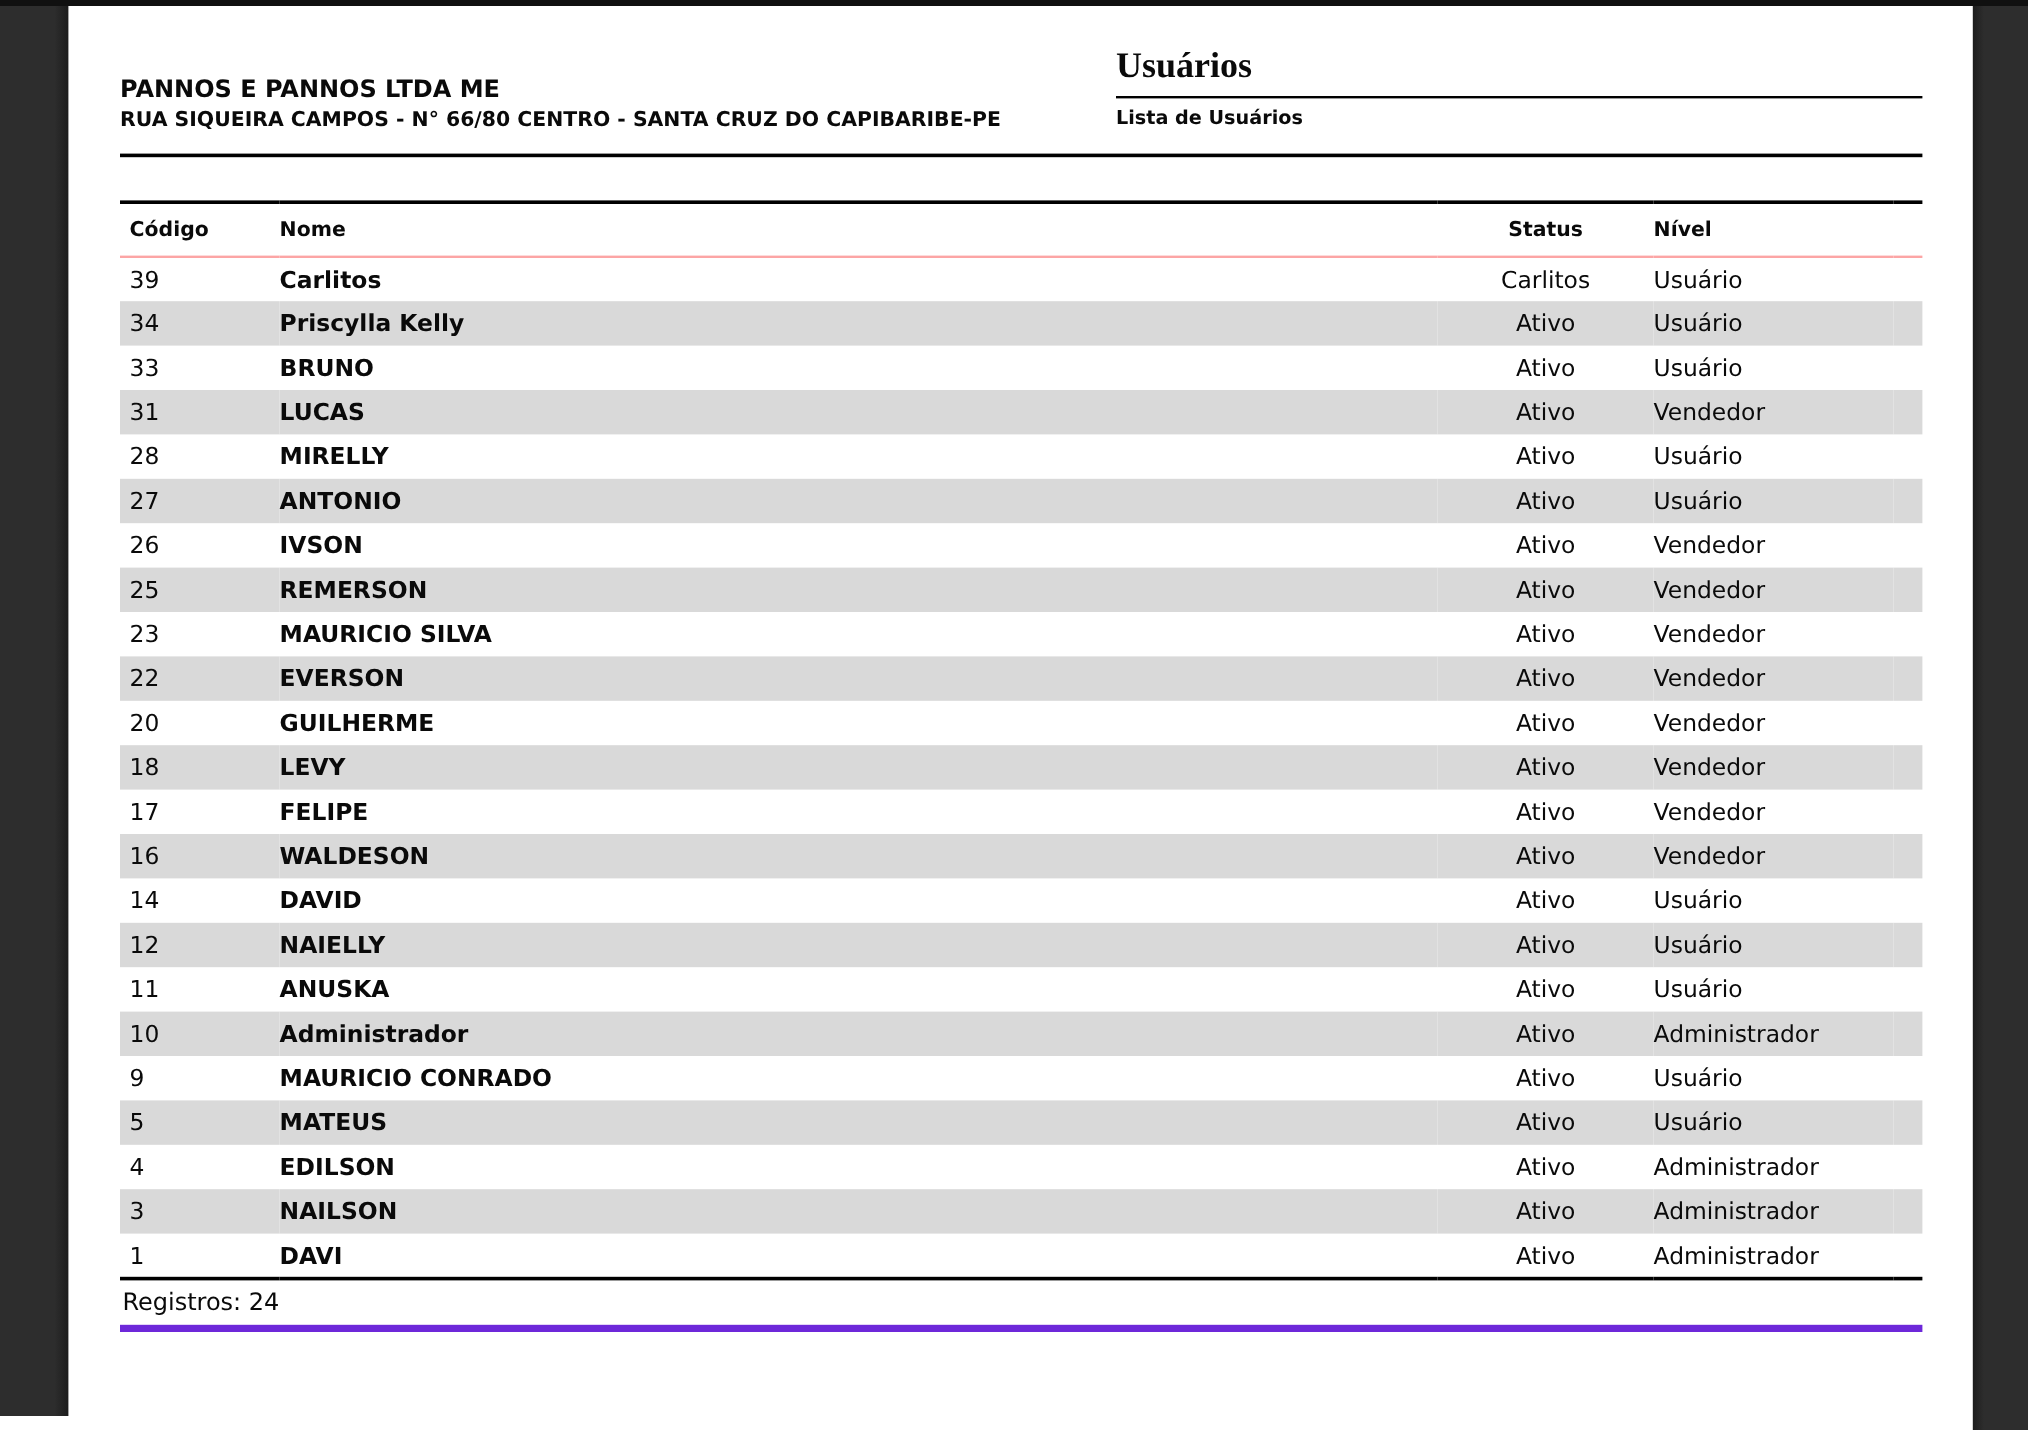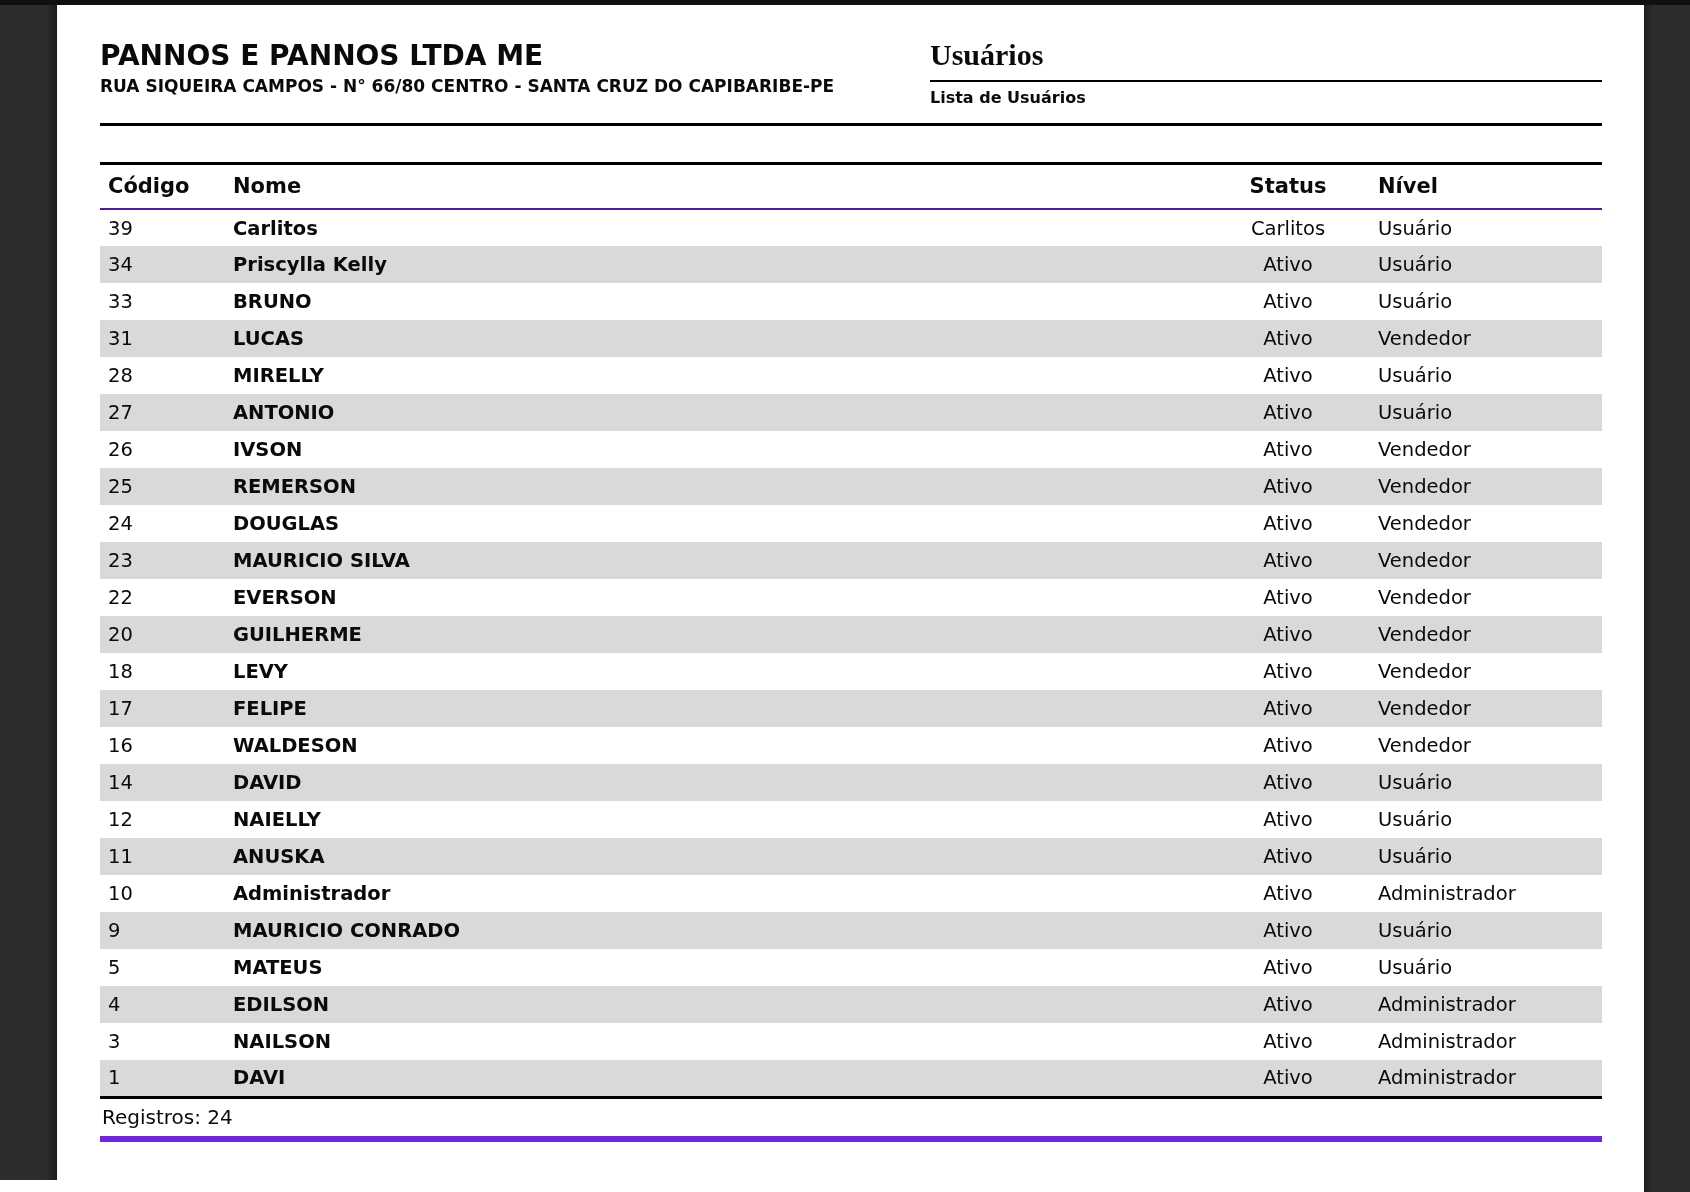--- a/index.html
+++ b/index.html
@@ -31,42 +31,42 @@
   }
   .content {
     position: absolute; left: 43px; top: 0; width: 1502px; height: 100%;
   }
   
   .doc-header {
     display: flex; flex-direction: row; align-items: flex-start;
     padding-top: 33px;
   }
   .company { flex: 1 1 auto; }
-  .company-name { font-size: 28px; font-weight: bold; line-height: 1.25; }
+  .company-name { font-size: 20px; font-weight: bold; line-height: 1.25; margin-top: 24px; }
   .company-address { font-size: 17px; font-weight: bold; line-height: 1.35; margin-top: 2px; }
   .company-contact { font-size: 17px; font-weight: bold; line-height: 1.35; }
   .company-contact .sep { margin: 0 6px 0 8px; }
   .phone-icon { font-weight: normal; font-size: 19px; margin-right: 4px; }
   .report-head { width: 672px; flex: 0 0 auto; }
   .report-title {
     font-size: 30px; font-weight: bold; line-height: 1.15;
     padding-bottom: 7px; border-bottom: 2px solid #000; font-family: Liberation Serif, serif;
   }
   .report-subtitle {
     font-size: 16px; font-weight: bold; text-align: left; margin-top: 6px;
   }
   .header-rule { border-bottom: 3px solid #000; margin-top: 16px; }
   
   table.user-table {
     width: 1502px; border-collapse: collapse; table-layout: fixed;
     margin-top: 36px; border-top: 3px solid #000; border-bottom: 3px solid #000;
   }
   .user-table thead tr { height: 46px; }
   .user-table thead th {
-    font-size: 21px; font-weight: bold; border-bottom: 2px solid #4c1d95;
+    font-size: 17px; font-weight: bold; border-bottom: 2px solid #fca5a5;
     vertical-align: middle; white-space: nowrap;
   }
   .user-table tbody tr { height: 37px; }
   .user-table tbody tr:nth-child(even) { background: #d9d9d9; }
   .user-table td { font-size: 19.5px; vertical-align: middle; white-space: nowrap; }
   .col-code  { text-align: left; padding-left: 8px; }
   .col-name  { text-align: left; font-weight: bold; }
   .col-status{ text-align: center; }
   .col-level { text-align: left; }
   th.col-name { font-weight: bold; }
@@ -167,27 +167,20 @@
             <td></td>
           </tr>
           <tr>
             <td class="col-code">25</td>
             <td class="col-name">REMERSON</td>
             <td class="col-status">Ativo</td>
             <td class="col-level">Vendedor</td>
             <td></td>
           </tr>
           <tr>
-            <td class="col-code">24</td>
-            <td class="col-name">DOUGLAS</td>
-            <td class="col-status">Ativo</td>
-            <td class="col-level">Vendedor</td>
-            <td></td>
-          </tr>
-          <tr>
             <td class="col-code">23</td>
             <td class="col-name">MAURICIO SILVA</td>
             <td class="col-status">Ativo</td>
             <td class="col-level">Vendedor</td>
             <td></td>
           </tr>
           <tr>
             <td class="col-code">22</td>
             <td class="col-name">EVERSON</td>
             <td class="col-status">Ativo</td>

